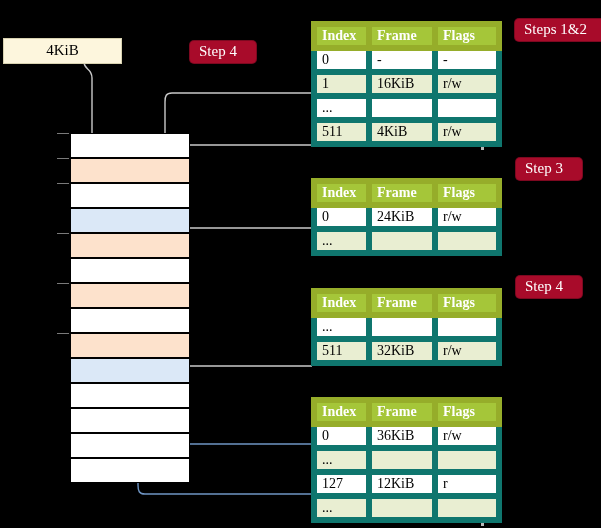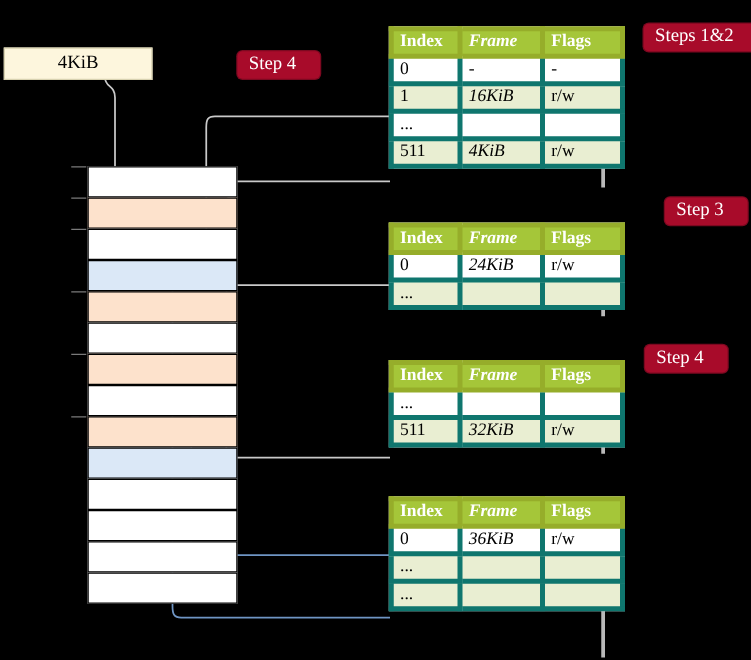--- a/index.html
+++ b/index.html
@@ -13,30 +13,30 @@
          font-size:15px;line-height:17px;white-space:nowrap;
          box-shadow:0 0 0 1px #7d0820;}
 
   
   .reqbox{position:absolute;background:#fdf6dd;border:1px solid #d8d2b0;
           text-align:center;font-size:15px;line-height:23px;color:#000;}
 
   
   .ptable{position:absolute;border-collapse:collapse;
           font-size:14px;color:#000;background:#fff;}
-  .ptable td,.ptable th{border:4px solid #0f766e;
+  .ptable td,.ptable th{border:6px solid #0f766e;
           padding:1px 5px;height:22px;box-sizing:border-box;
           text-align:left;vertical-align:middle;font-weight:normal;}
   .ptable th{background:#a5c639;color:#fff;font-weight:bold;
           font-size:14px;border-color:#96ad2a;}
   .ptable tr.odd td{background:#ffffff;}
   .ptable tr.even td{background:#e9eed2;}
   .ptable td.hl{background:#ffffaa;}
   .ptable .cw-index{width:55px;}
-  .ptable .cw-frame{width:66px;font-style:italic;}
+  .ptable .cw-frame{width:66px;}
   .ptable .cw-flags{width:64px;}
   .tshadow{position:absolute;background:#b9b9b9;}
 
   
   .memblock{position:absolute;}
   .memrow{position:absolute;left:0;box-sizing:border-box;
           border:1px solid #000;height:25px;width:120px;}
   .m-white{background:#ffffff;}
   .m-orange{background:#fde2cc;}
   .m-blue{background:#dbe8f7;}
@@ -90,21 +90,21 @@
 
     <g>
       <path d="M312,494 L145,494 C139,494 138,491 138,485 L138,215" stroke="#6f95c4" stroke-width="1.4" fill="none" marker-end="url(#ahb)"></path>
     </g>
   </svg>
 
   <div class="reqbox" style="left:3px;top:38px;width:117px;height:24px;">4KiB</div>
 
   <div class="badge" style="left:190px;top:41px;">Step 4</div>
   <div class="badge" style="left:515px;top:19px;">Steps 1&amp;2</div>
-  <div class="badge" style="left:532px;top:158px;">Step 3</div>
+  <div class="badge" style="left:516px;top:158px;">Step 3</div>
   <div class="badge" style="left:516px;top:276px;">Step 4</div>
 
   <div class="memblock" id="memblock" style="left:70px;top:133px;">
       <div class="memrow m-white" style="top: 0px;"></div>
       <div class="memrow m-orange" style="top: 25px;"></div>
       <div class="memrow m-white" style="top: 50px;"></div>
       <div class="memrow m-blue" style="top: 75px;"></div>
       <div class="memrow m-orange" style="top: 100px;"></div>
       <div class="memrow m-white" style="top: 125px;"></div>
       <div class="memrow m-orange" style="top: 150px;"></div>
@@ -217,20 +217,25 @@
         <tr class="odd">
           <td class="cw-index">0</td>
           <td class="cw-frame">36KiB</td>
           <td class="cw-flags">r/w</td>
         </tr>
         <tr class="even">
           <td class="cw-index">...</td>
           <td class="cw-frame"></td>
           <td class="cw-flags"></td>
         </tr>
+        <tr class="odd">
+          <td class="cw-index">127</td>
+          <td class="cw-frame">12KiB</td>
+          <td class="cw-flags">r</td>
+        </tr>
         <tr class="even">
           <td class="cw-index">...</td>
           <td class="cw-frame"></td>
           <td class="cw-flags"></td>
         </tr>
       </tbody>
   </table>
 
 </div>
 

